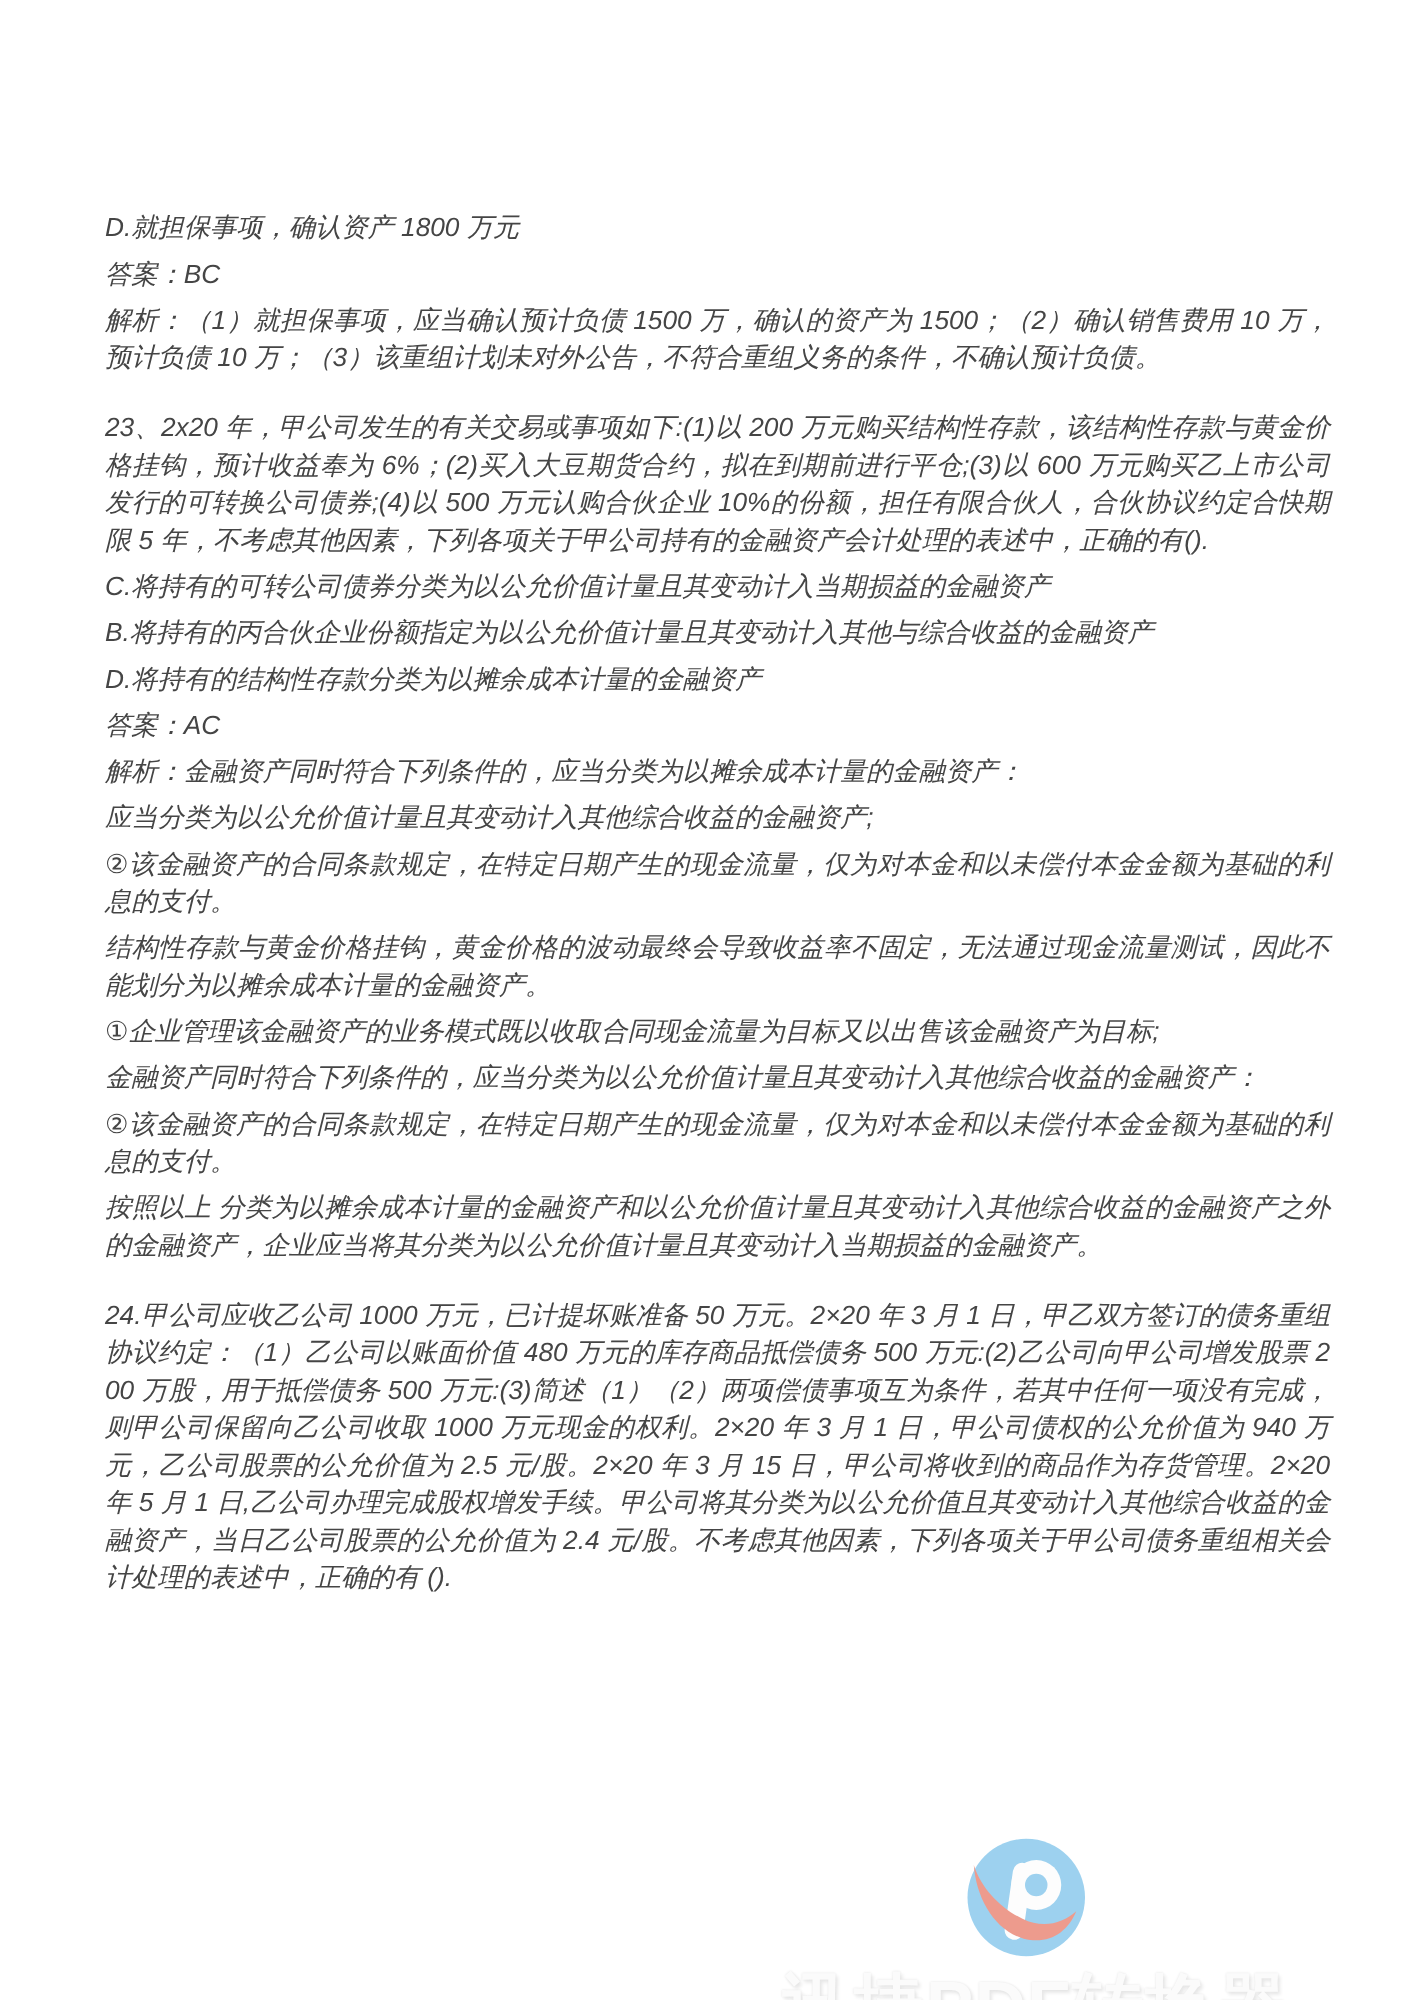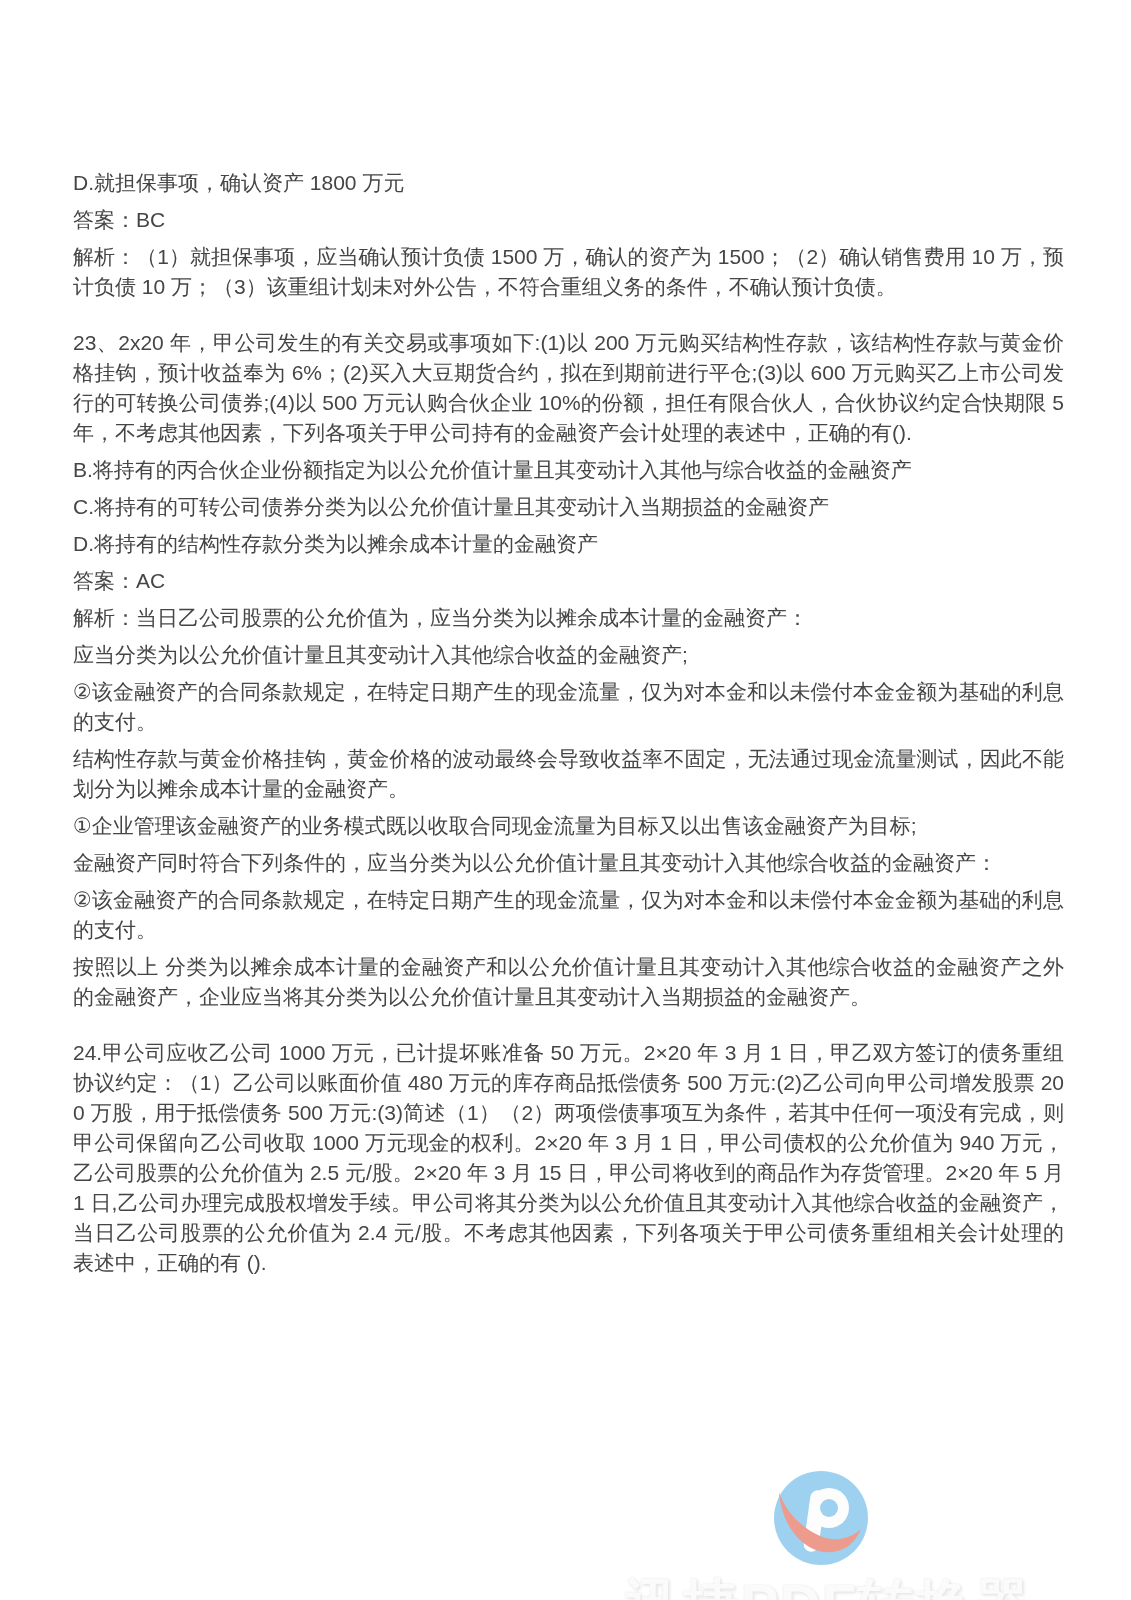--- a/index.html
+++ b/index.html
@@ -25,22 +25,23 @@
     position: absolute;
     top: 168px;
     left: 68px;
     width: 996px;
     color: #454545;
     font-size: 21px;
     line-height: 30px;
     text-align: justify;
   }
   .para {
-    margin: 0 0 7px 5px;
+    margin: 0 0 7px 16px;
     word-break: break-all;
+    font-style: italic;
   }
   .gap-before {
     margin-top: 26px;
   }
   .watermark {
     position: absolute;
     top: 1468px;
     left: 561px;
     width: 520px;
     height: 110px;
@@ -69,25 +70,25 @@
 <body>
 
 <div class="page">
 
   <div class="doc">
     <p class="para">D.就担保事项，确认资产 1800 万元</p>
     <p class="para">答案：BC</p>
     <p class="para">解析：（1）就担保事项，应当确认预计负债 1500 万，确认的资产为 1500；（2）确认销售费用 10 万，预计负债 10 万；（3）该重组计划未对外公告，不符合重组义务的条件，不确认预计负债。</p>
 
     <p class="para gap-before">23、2x20 年，甲公司发生的有关交易或事项如下:(1)以 200 万元购买结构性存款，该结构性存款与黄金价格挂钩，预计收益奉为 6%；(2)买入大豆期货合约，拟在到期前进行平仓;(3)以 600 万元购买乙上市公司发行的可转换公司债券;(4)以 500 万元认购合伙企业 10%的份额，担任有限合伙人，合伙协议约定合快期限 5 年，不考虑其他因素，下列各项关于甲公司持有的金融资产会计处理的表述中，正确的有().</p>
+    <p class="para">C.将持有的可转公司债券分类为以公允价值计量且其变动计入当期损益的金融资产</p>
     <p class="para">B.将持有的丙合伙企业份额指定为以公允价值计量且其变动计入其他与综合收益的金融资产</p>
-    <p class="para">C.将持有的可转公司债券分类为以公允价值计量且其变动计入当期损益的金融资产</p>
     <p class="para">D.将持有的结构性存款分类为以摊余成本计量的金融资产</p>
     <p class="para">答案：AC</p>
-    <p class="para">解析：当日乙公司股票的公允价值为，应当分类为以摊余成本计量的金融资产：</p>
+    <p class="para">解析：金融资产同时符合下列条件的，应当分类为以摊余成本计量的金融资产：</p>
     <p class="para">应当分类为以公允价值计量且其变动计入其他综合收益的金融资产;</p>
     <p class="para">②该金融资产的合同条款规定，在特定日期产生的现金流量，仅为对本金和以未偿付本金金额为基础的利息的支付。</p>
     <p class="para">结构性存款与黄金价格挂钩，黄金价格的波动最终会导致收益率不固定，无法通过现金流量测试，因此不能划分为以摊余成本计量的金融资产。</p>
     <p class="para">①企业管理该金融资产的业务模式既以收取合同现金流量为目标又以出售该金融资产为目标;</p>
     <p class="para">金融资产同时符合下列条件的，应当分类为以公允价值计量且其变动计入其他综合收益的金融资产：</p>
     <p class="para">②该金融资产的合同条款规定，在特定日期产生的现金流量，仅为对本金和以未偿付本金金额为基础的利息的支付。</p>
     <p class="para">按照以上 分类为以摊余成本计量的金融资产和以公允价值计量且其变动计入其他综合收益的金融资产之外的金融资产，企业应当将其分类为以公允价值计量且其变动计入当期损益的金融资产。</p>
 
     <p class="para gap-before">24.甲公司应收乙公司 1000 万元，已计提坏账准备 50 万元。2×20 年 3 月 1 日，甲乙双方签订的债务重组协议约定：（1）乙公司以账面价值 480 万元的库存商品抵偿债务 500 万元:(2)乙公司向甲公司增发股票 200 万股，用于抵偿债务 500 万元:(3)简述（1）（2）两项偿债事项互为条件，若其中任何一项没有完成，则甲公司保留向乙公司收取 1000 万元现金的权利。2×20 年 3 月 1 日，甲公司债权的公允价值为 940 万元，乙公司股票的公允价值为 2.5 元/股。2×20 年 3 月 15 日，甲公司将收到的商品作为存货管理。2×20 年 5 月 1 日,乙公司办理完成股权增发手续。甲公司将其分类为以公允价值且其变动计入其他综合收益的金融资产，当日乙公司股票的公允价值为 2.4 元/股。不考虑其他因素，下列各项关于甲公司债务重组相关会计处理的表述中，正确的有 ().</p>
   </div>

